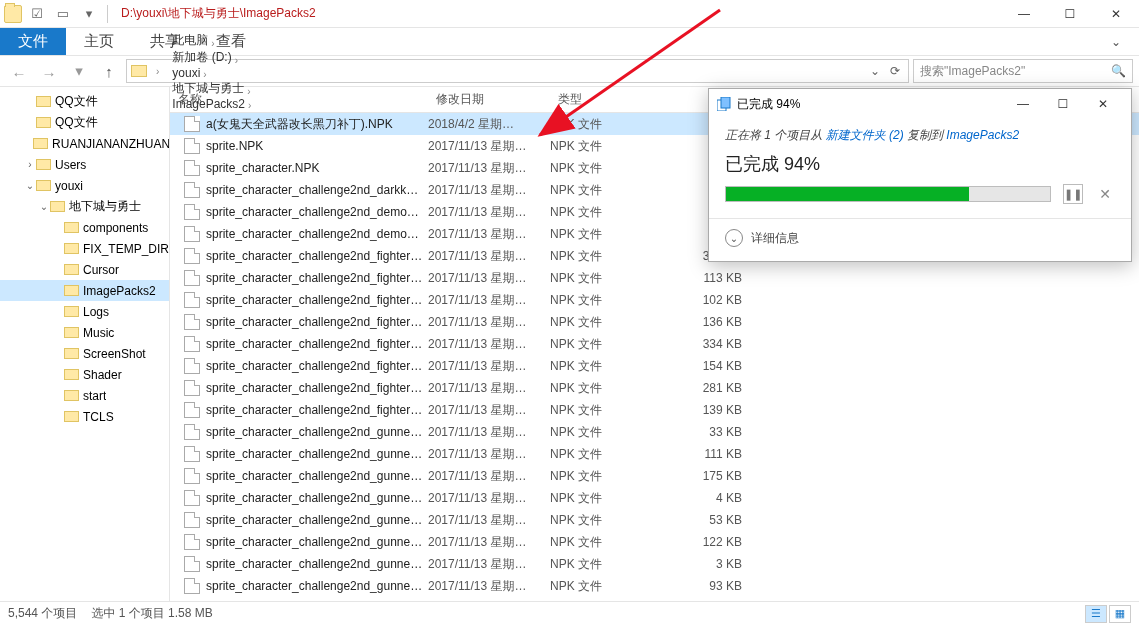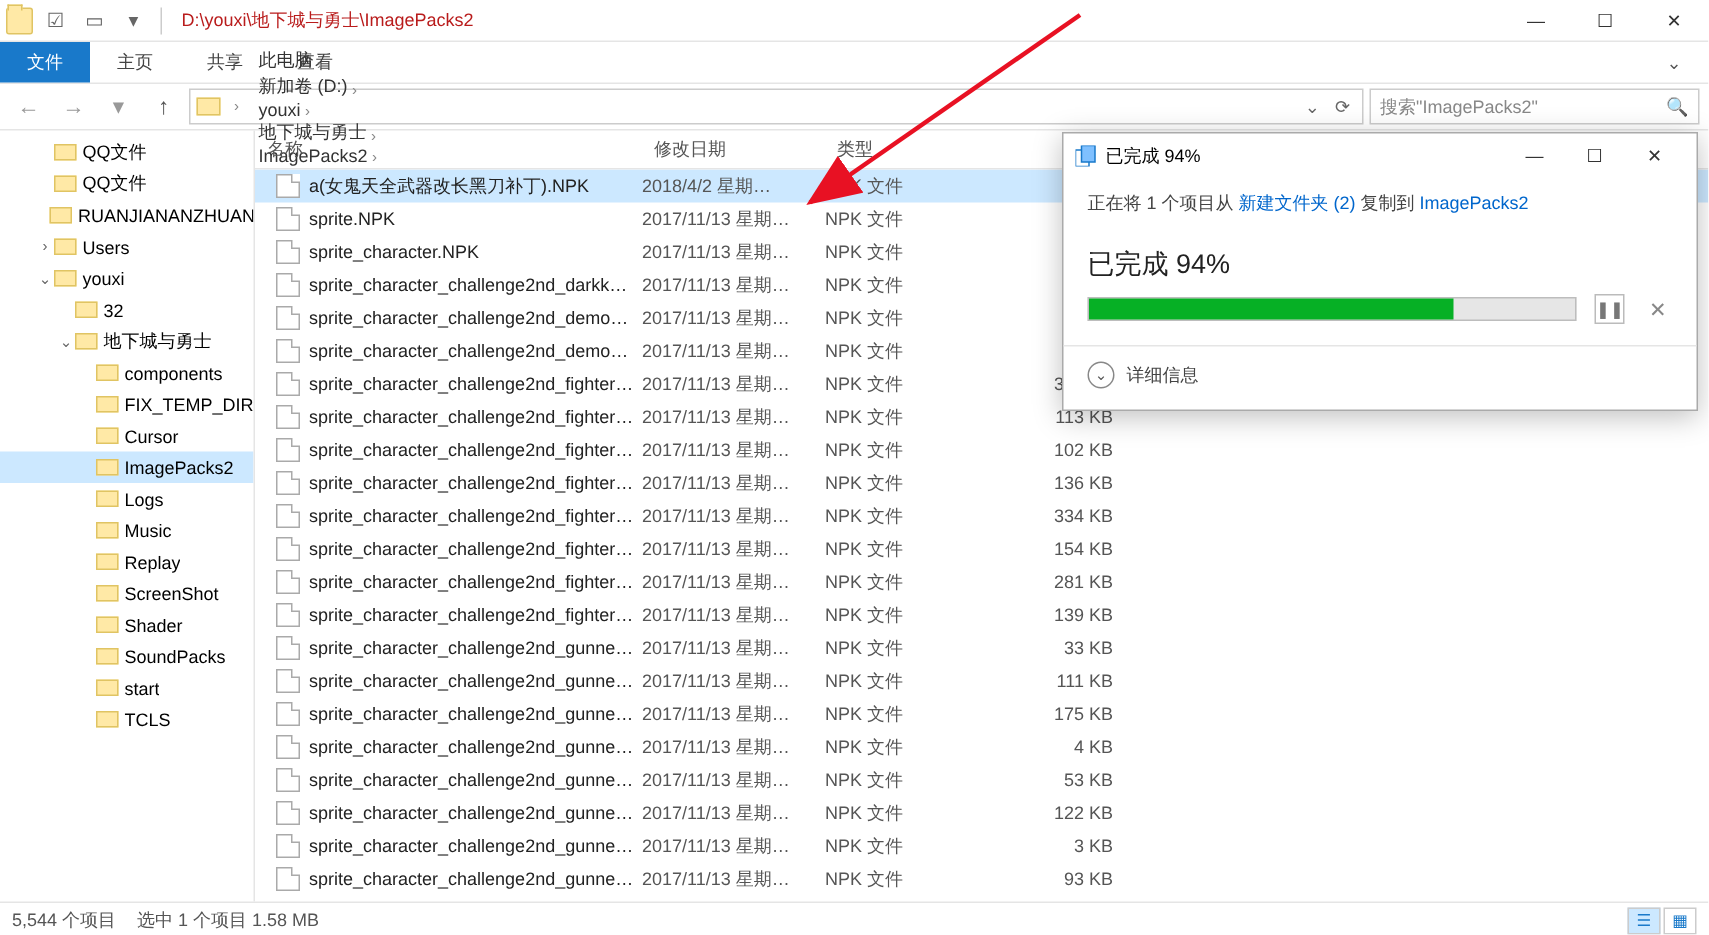--- a/index.html
+++ b/index.html
@@ -11,21 +11,21 @@
   .qat .folder-ico { width:18px; height:18px; background:#ffe9a6; border:1px solid #e0c463; border-radius:2px; position:relative;}
   .qat .folder-ico::before{content:"";position:absolute;top:-3px;left:0;width:8px;height:3px;background:#ffe9a6;border:1px solid #e0c463;border-bottom:none;}
   .qat span.sep{width:1px;height:18px;background:#ccc;margin:0 3px;}
   .qat .glyph{width:22px;text-align:center;color:#666;font-size:13px;}
   .titlebar .title { flex:1; padding-left:6px; font-size:12px; color:#b91c1c;}
   .win-btns { display:flex; }
   .win-btn { width:46px; height:28px; display:flex; align-items:center; justify-content:center; color:#333; font-size:12px;}
 
   
   .ribbon { height:28px; display:flex; align-items:stretch; background:#fff; border-bottom:1px solid #e5e5e5;}
-  .ribbon .tab { padding:0 18px; display:flex; align-items:center; color:#444; font-size:12px;}
+  .ribbon .tab { padding:0 18px; display:flex; align-items:center; color:#444; font-size:15px;}
   .ribbon .tab.file { background:#1979ca; color:#fff;}
   .ribbon .expand { margin-left:auto; width:46px; display:flex;align-items:center;justify-content:center;color:#555;}
 
   
   .addr-row { height:30px; display:flex; align-items:center; padding:2px 6px; gap:4px;}
   .nav-btn { width:26px; height:24px; display:flex; align-items:center; justify-content:center; color:#999; font-size:15px; border-radius:3px;}
   .nav-btn.enabled{color:#555;}
   .addr-box { flex:1; height:24px; border:1px solid #ccc; display:flex; align-items:center; padding:0 4px; gap:2px; background:#fff;}
   .addr-box .mini-folder{width:16px;height:12px;background:#ffe9a6;border:1px solid #e0c463;}
   .crumb{display:flex;align-items:flex-end;color:#333;padding:0 4px;}
@@ -66,21 +66,21 @@
   .status .vb.active{background:#cce8ff;}
 
   
   .dialog{position:absolute; top:88px; left:708px; width:424px; background:#fff; border:1px solid #aaa; box-shadow:0 4px 18px rgba(0,0,0,.25);}
   .dlg-title{height:30px;display:flex;align-items:center;padding:0 8px;}
   .dlg-title .dico{width:14px;height:14px;margin-right:6px;display:inline-block;}
   .dlg-title .dico svg{display:block;}
   .dlg-win{margin-left:auto;display:flex;}
   .dlg-win .win-btn{width:40px;height:30px;font-size:12px;}
   .dlg-body{padding:8px 16px 14px;}
-  .dlg-line{font-size:12px;color:#444;margin-bottom:20px;}
+  .dlg-line{font-size:12px;color:#444;margin-bottom:8px;font-style:italic;}
   .dlg-line a{color:#0066cc;text-decoration:none;}
   .dlg-big{font-size:18px;color:#222;margin:2px 0 8px;}
   .prog-row{display:flex;align-items:center;gap:12px;}
   .prog{flex:1;height:16px;border:1px solid #bdbdbd;background:#e6e6e6;position:relative;}
   .prog .bar{position:absolute;left:0;top:0;bottom:0;background:#06b025;}
   .pause{width:20px;height:20px;border:1px solid #bbb;display:flex;align-items:center;justify-content:center;color:#777;font-size:11px;}
   .xbtn{color:#888;font-size:14px;padding:0 4px;}
   .dlg-sep{height:1px;background:#e5e5e5;margin:14px -16px 10px;}
   .detail-row{display:flex;align-items:center;gap:8px;color:#444;}
   .chev-circ{width:18px;height:18px;border:1px solid #888;border-radius:50%;display:flex;align-items:center;justify-content:center;font-size:10px;color:#555;}
@@ -185,26 +185,20 @@
         <span class="lbl">Users</span>
       </div>
       <div class="tree-item">
         <span class="sp" style="width:24px"></span>
         <span class="exp">⌄</span>
         <span class="fico"></span>
         <span class="lbl">youxi</span>
       </div>
       <div class="tree-item">
         <span class="sp" style="width:38px"></span>
-        <span class="exp"></span>
-        <span class="fico"></span>
-        <span class="lbl">32</span>
-      </div>
-      <div class="tree-item">
-        <span class="sp" style="width:38px"></span>
         <span class="exp">⌄</span>
         <span class="fico"></span>
         <span class="lbl">地下城与勇士</span>
       </div>
       <div class="tree-item">
         <span class="sp" style="width:52px"></span>
         <span class="exp"></span>
         <span class="fico"></span>
         <span class="lbl">components</span>
       </div>
@@ -235,39 +229,27 @@
       <div class="tree-item">
         <span class="sp" style="width:52px"></span>
         <span class="exp"></span>
         <span class="fico"></span>
         <span class="lbl">Music</span>
       </div>
       <div class="tree-item">
         <span class="sp" style="width:52px"></span>
         <span class="exp"></span>
         <span class="fico"></span>
-        <span class="lbl">Replay</span>
-      </div>
-      <div class="tree-item">
-        <span class="sp" style="width:52px"></span>
-        <span class="exp"></span>
-        <span class="fico"></span>
         <span class="lbl">ScreenShot</span>
       </div>
       <div class="tree-item">
         <span class="sp" style="width:52px"></span>
         <span class="exp"></span>
         <span class="fico"></span>
         <span class="lbl">Shader</span>
-      </div>
-      <div class="tree-item">
-        <span class="sp" style="width:52px"></span>
-        <span class="exp"></span>
-        <span class="fico"></span>
-        <span class="lbl">SoundPacks</span>
       </div>
       <div class="tree-item">
         <span class="sp" style="width:52px"></span>
         <span class="exp"></span>
         <span class="fico"></span>
         <span class="lbl">start</span>
       </div>
       <div class="tree-item">
         <span class="sp" style="width:52px"></span>
         <span class="exp"></span>

